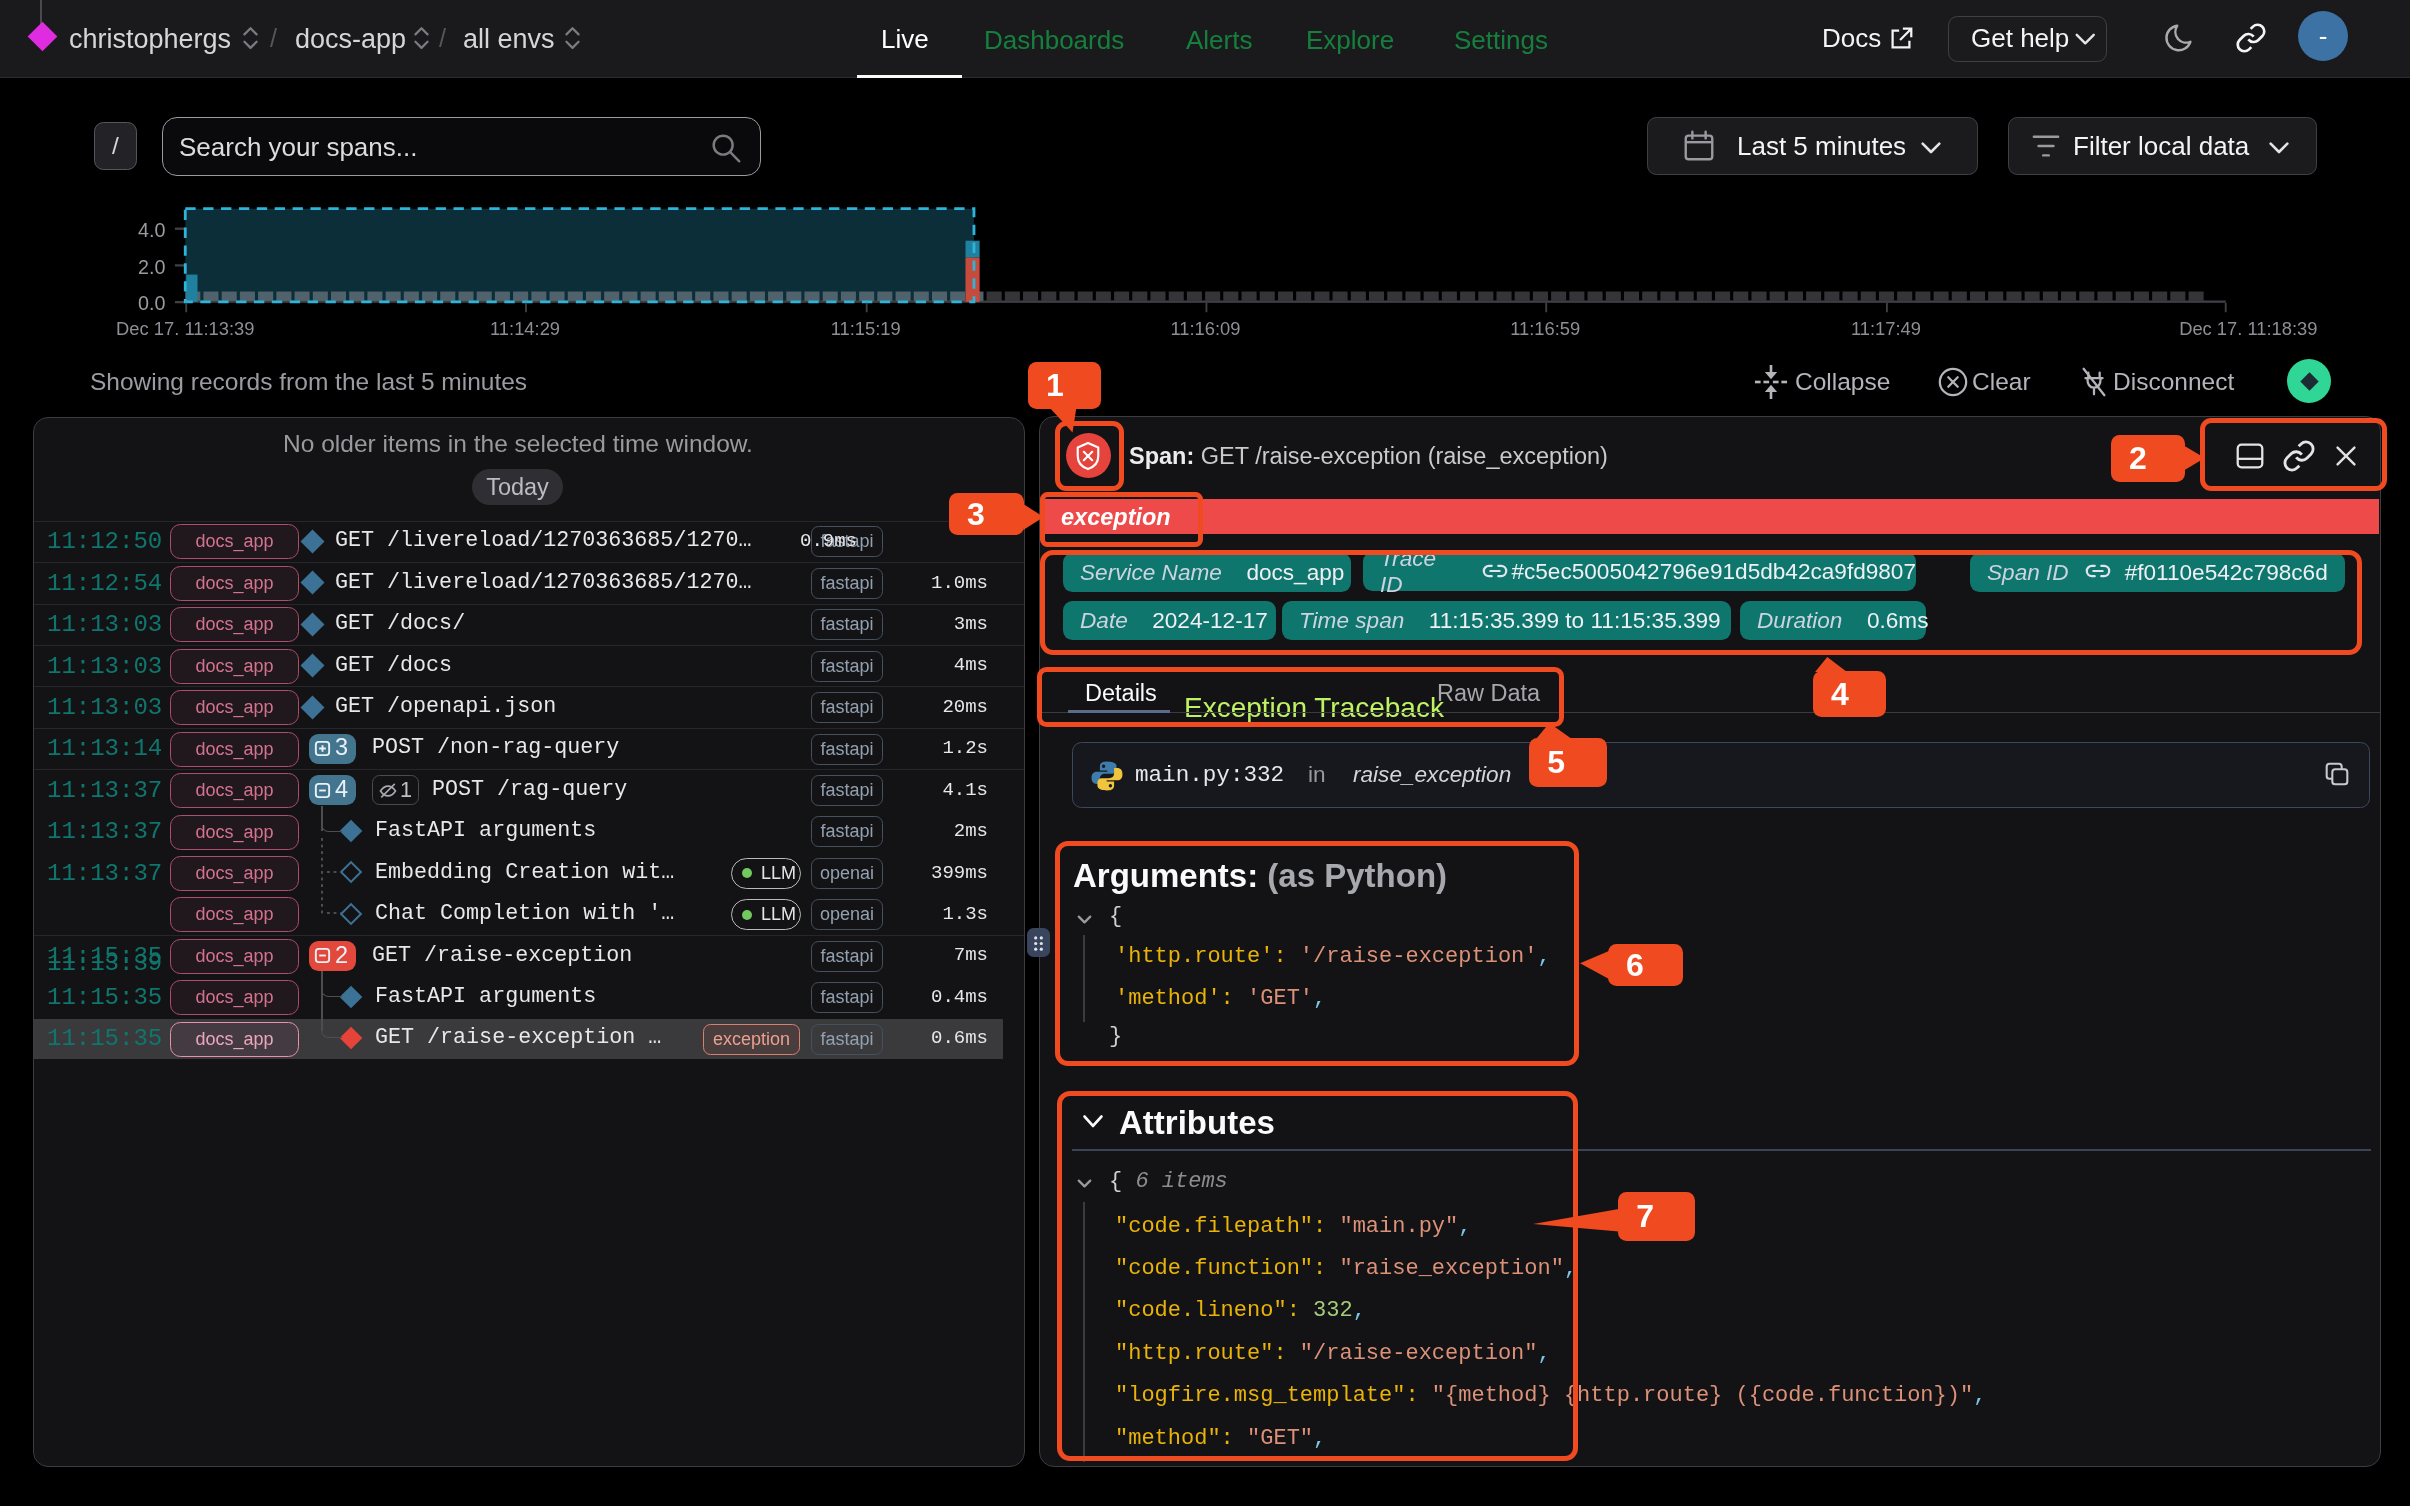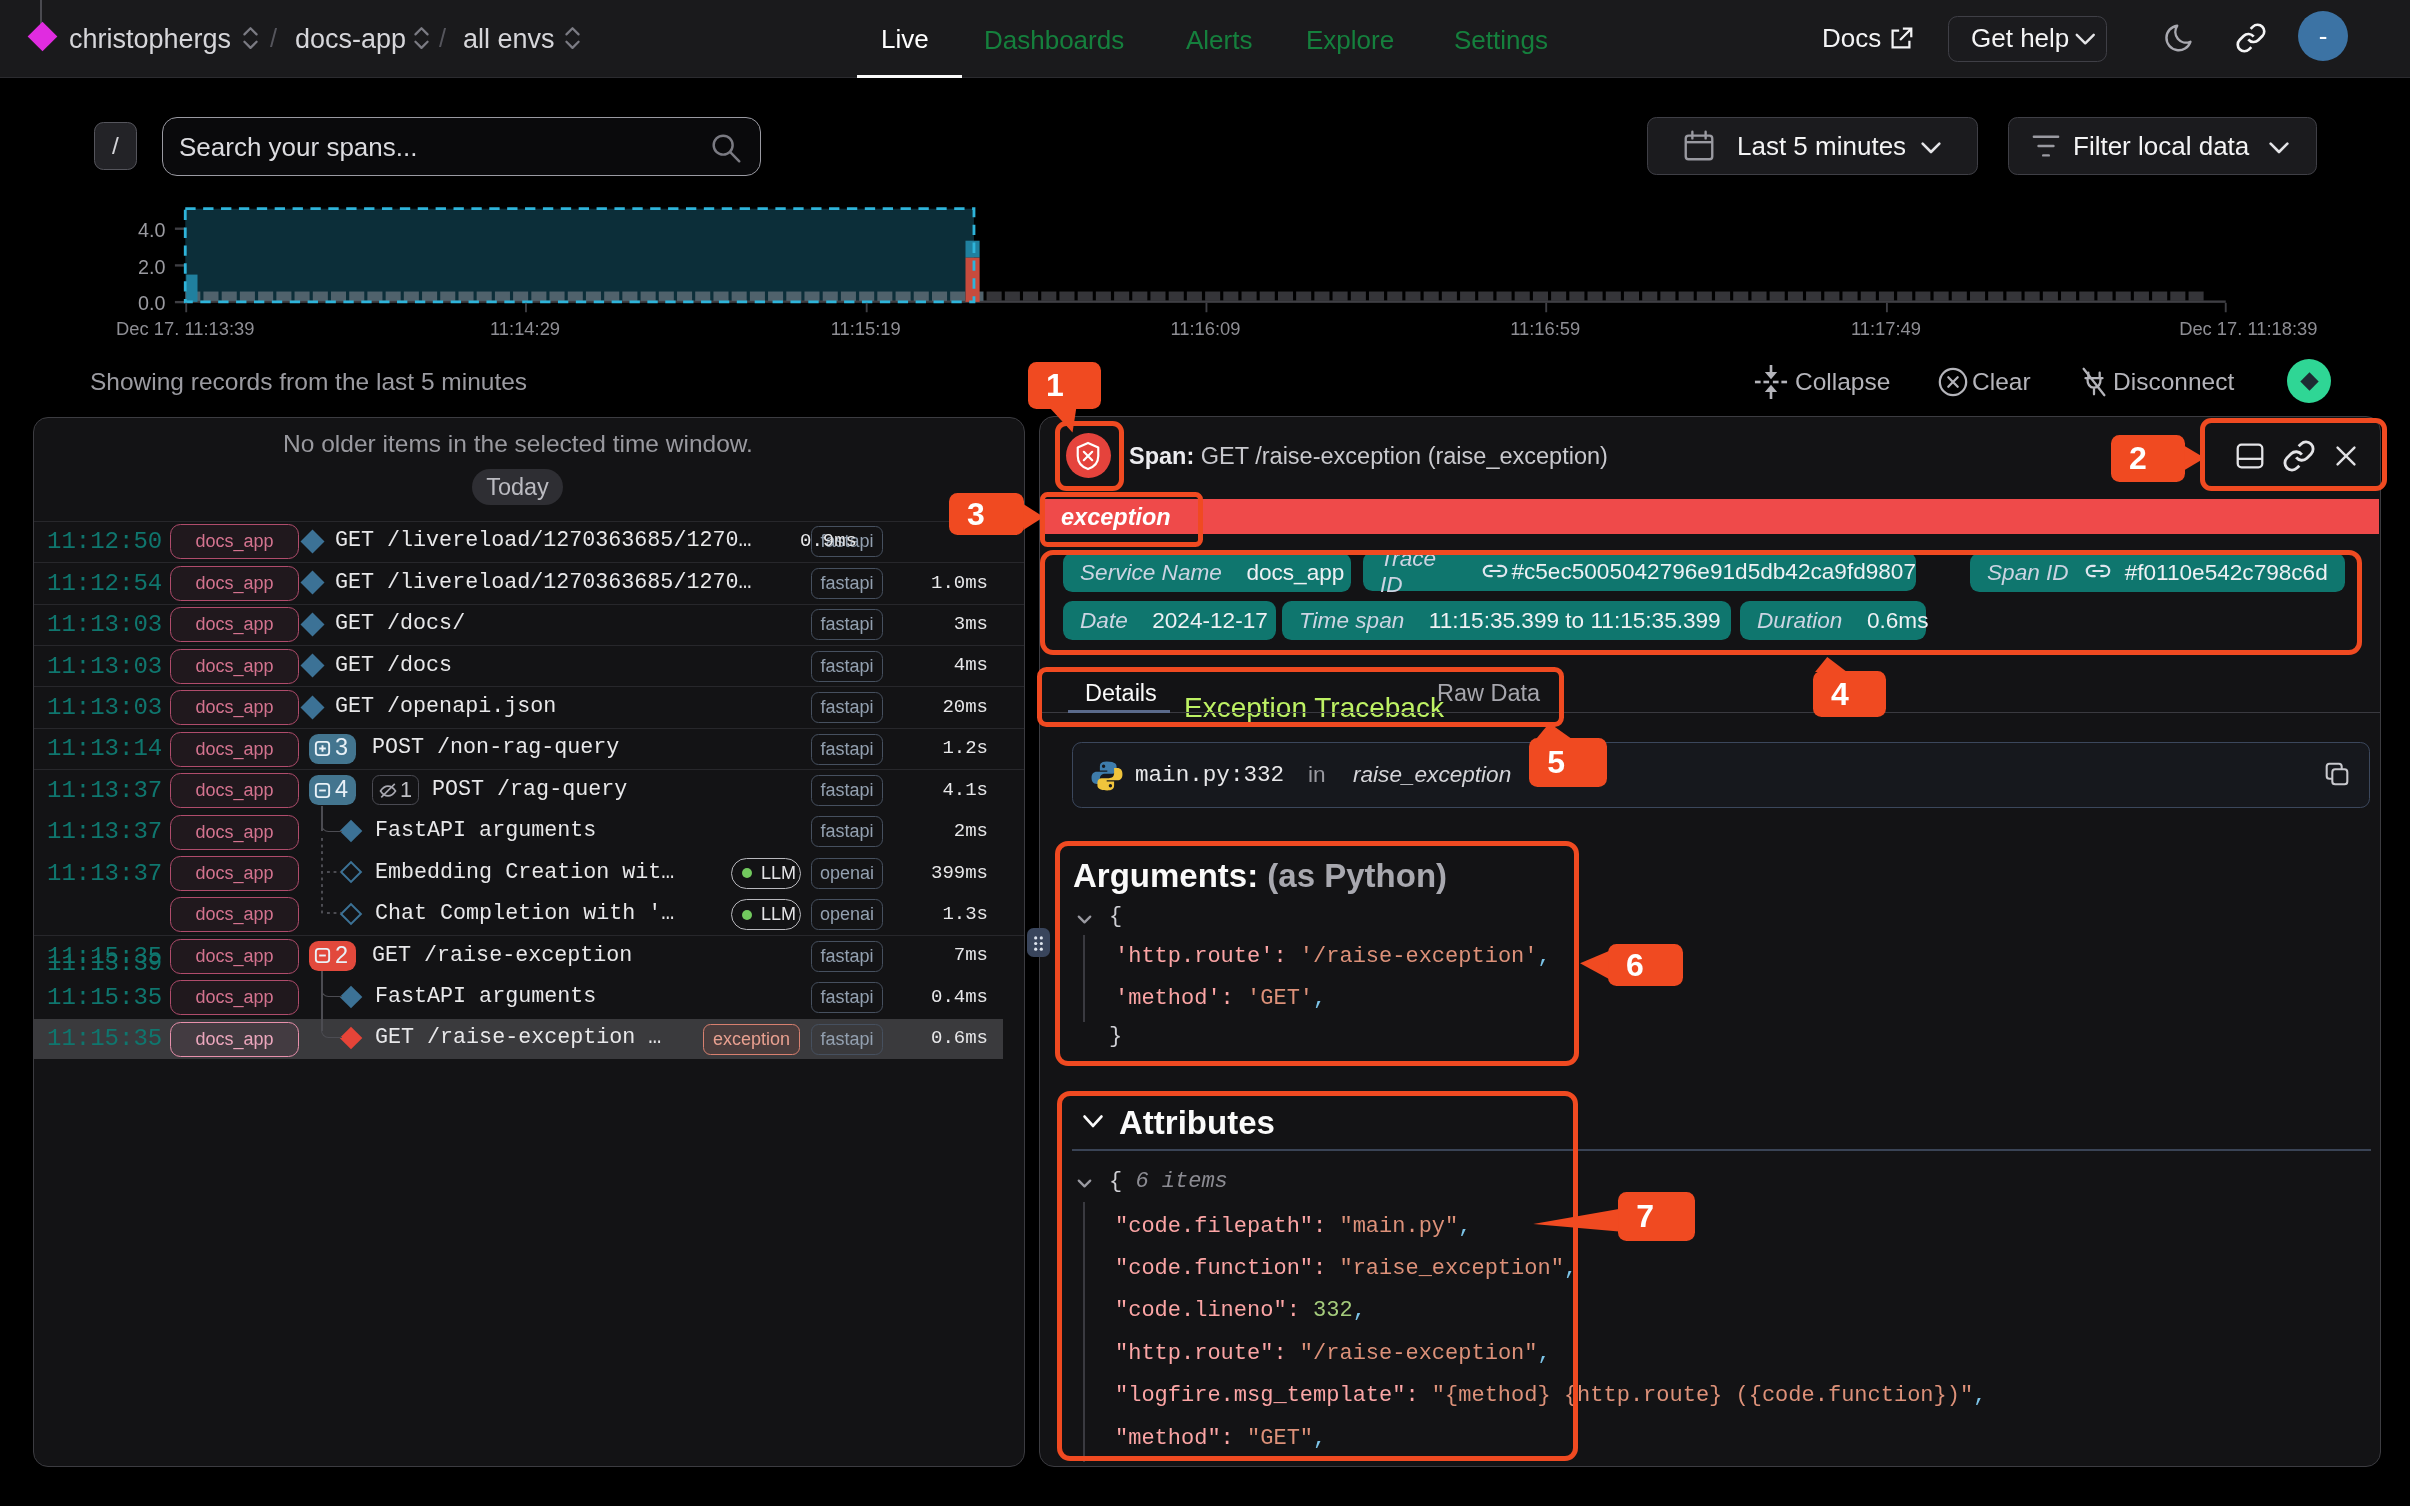--- a/index.html
+++ b/index.html
@@ -19,21 +19,21 @@
 .ts{color:#0f766e;font-size:24px}
 .rowname{color:#e8e8ea;font-size:21.7px;white-space:pre}
 .dur{color:#e8e8ea;font-size:19px}
 .pill-app{border:1.9px solid #b04c6c;border-radius:10.4px;background:rgba(168,78,106,.09);color:#d4738f;font-size:18px;display:flex;align-items:center;justify-content:center}
 .tag{border:1.9px solid #46505f;border-radius:7.5px;color:#93a0b0;font-size:18px;display:flex;align-items:center;justify-content:center}
 .diam{transform:rotate(45deg)}
 
 .tagpill{background:#0f766e;border-radius:9.4px;height:39px;display:flex;align-items:center;font-size:22.6px}
 .tagpill i{color:#ccd4e2;font-style:italic}
 .tagpill b{color:#eef0f4;font-weight:normal}
-.codekey{color:#fca5a5}.codestr{color:#dd9179}.codenum{color:#a5cc7c}.codecomma{color:#7cc4e8}.codepunc{color:#cfcfd4}
+.codekey{color:#eab308}.codestr{color:#dd9179}.codenum{color:#a5cc7c}.codecomma{color:#7cc4e8}.codepunc{color:#cfcfd4}
 
 .anno{background:#f04a21;border-radius:8.5px;color:#fff;font-size:32px;font-weight:bold;display:flex;align-items:center;justify-content:center}
 .obox{border:5.6px solid #f04a21;position:absolute}
 svg{display:block}
 </style></head><body>
 
 <div class="abs" id="nav"></div>
 <div class="abs" style="left:40px;top:0;width:1.9px;height:26px;background:#4a4a50"></div>
 <div class="abs diam" style="left:32px;top:26px;width:21px;height:21px;background:#e02ce0"></div>
 <div class="abs crumb" style="left:69px;top:23.5px">christophergs</div>

